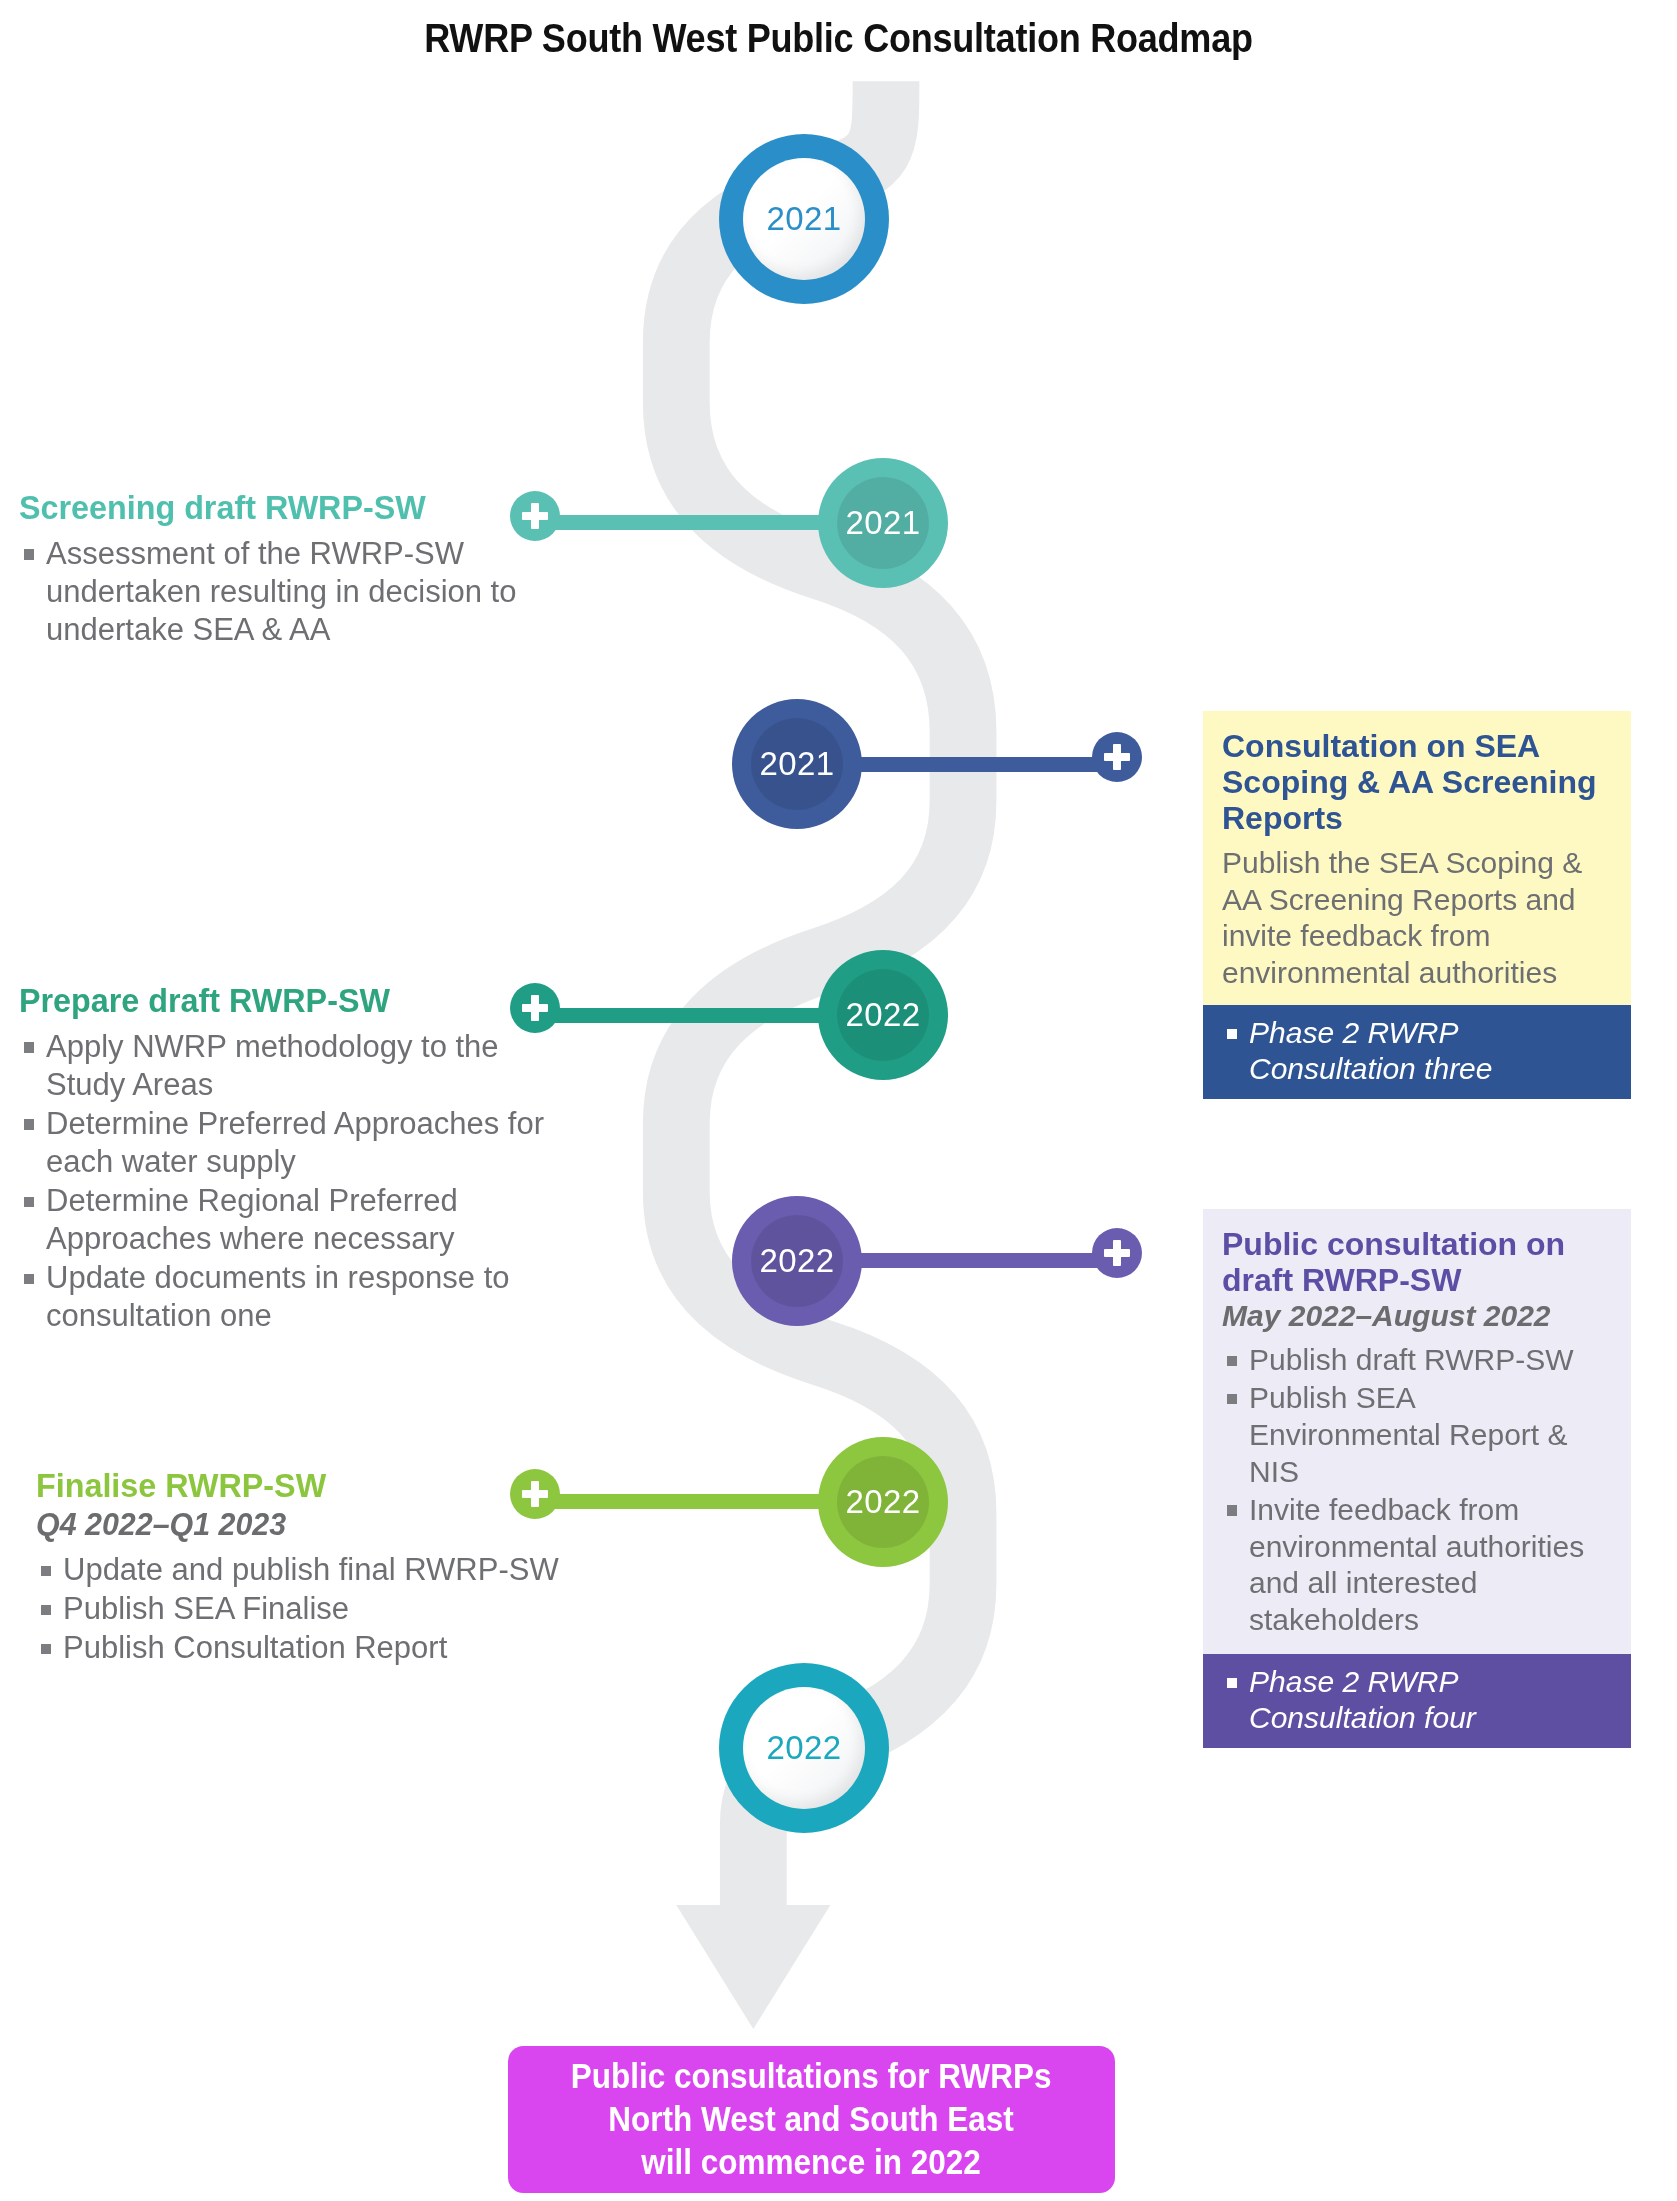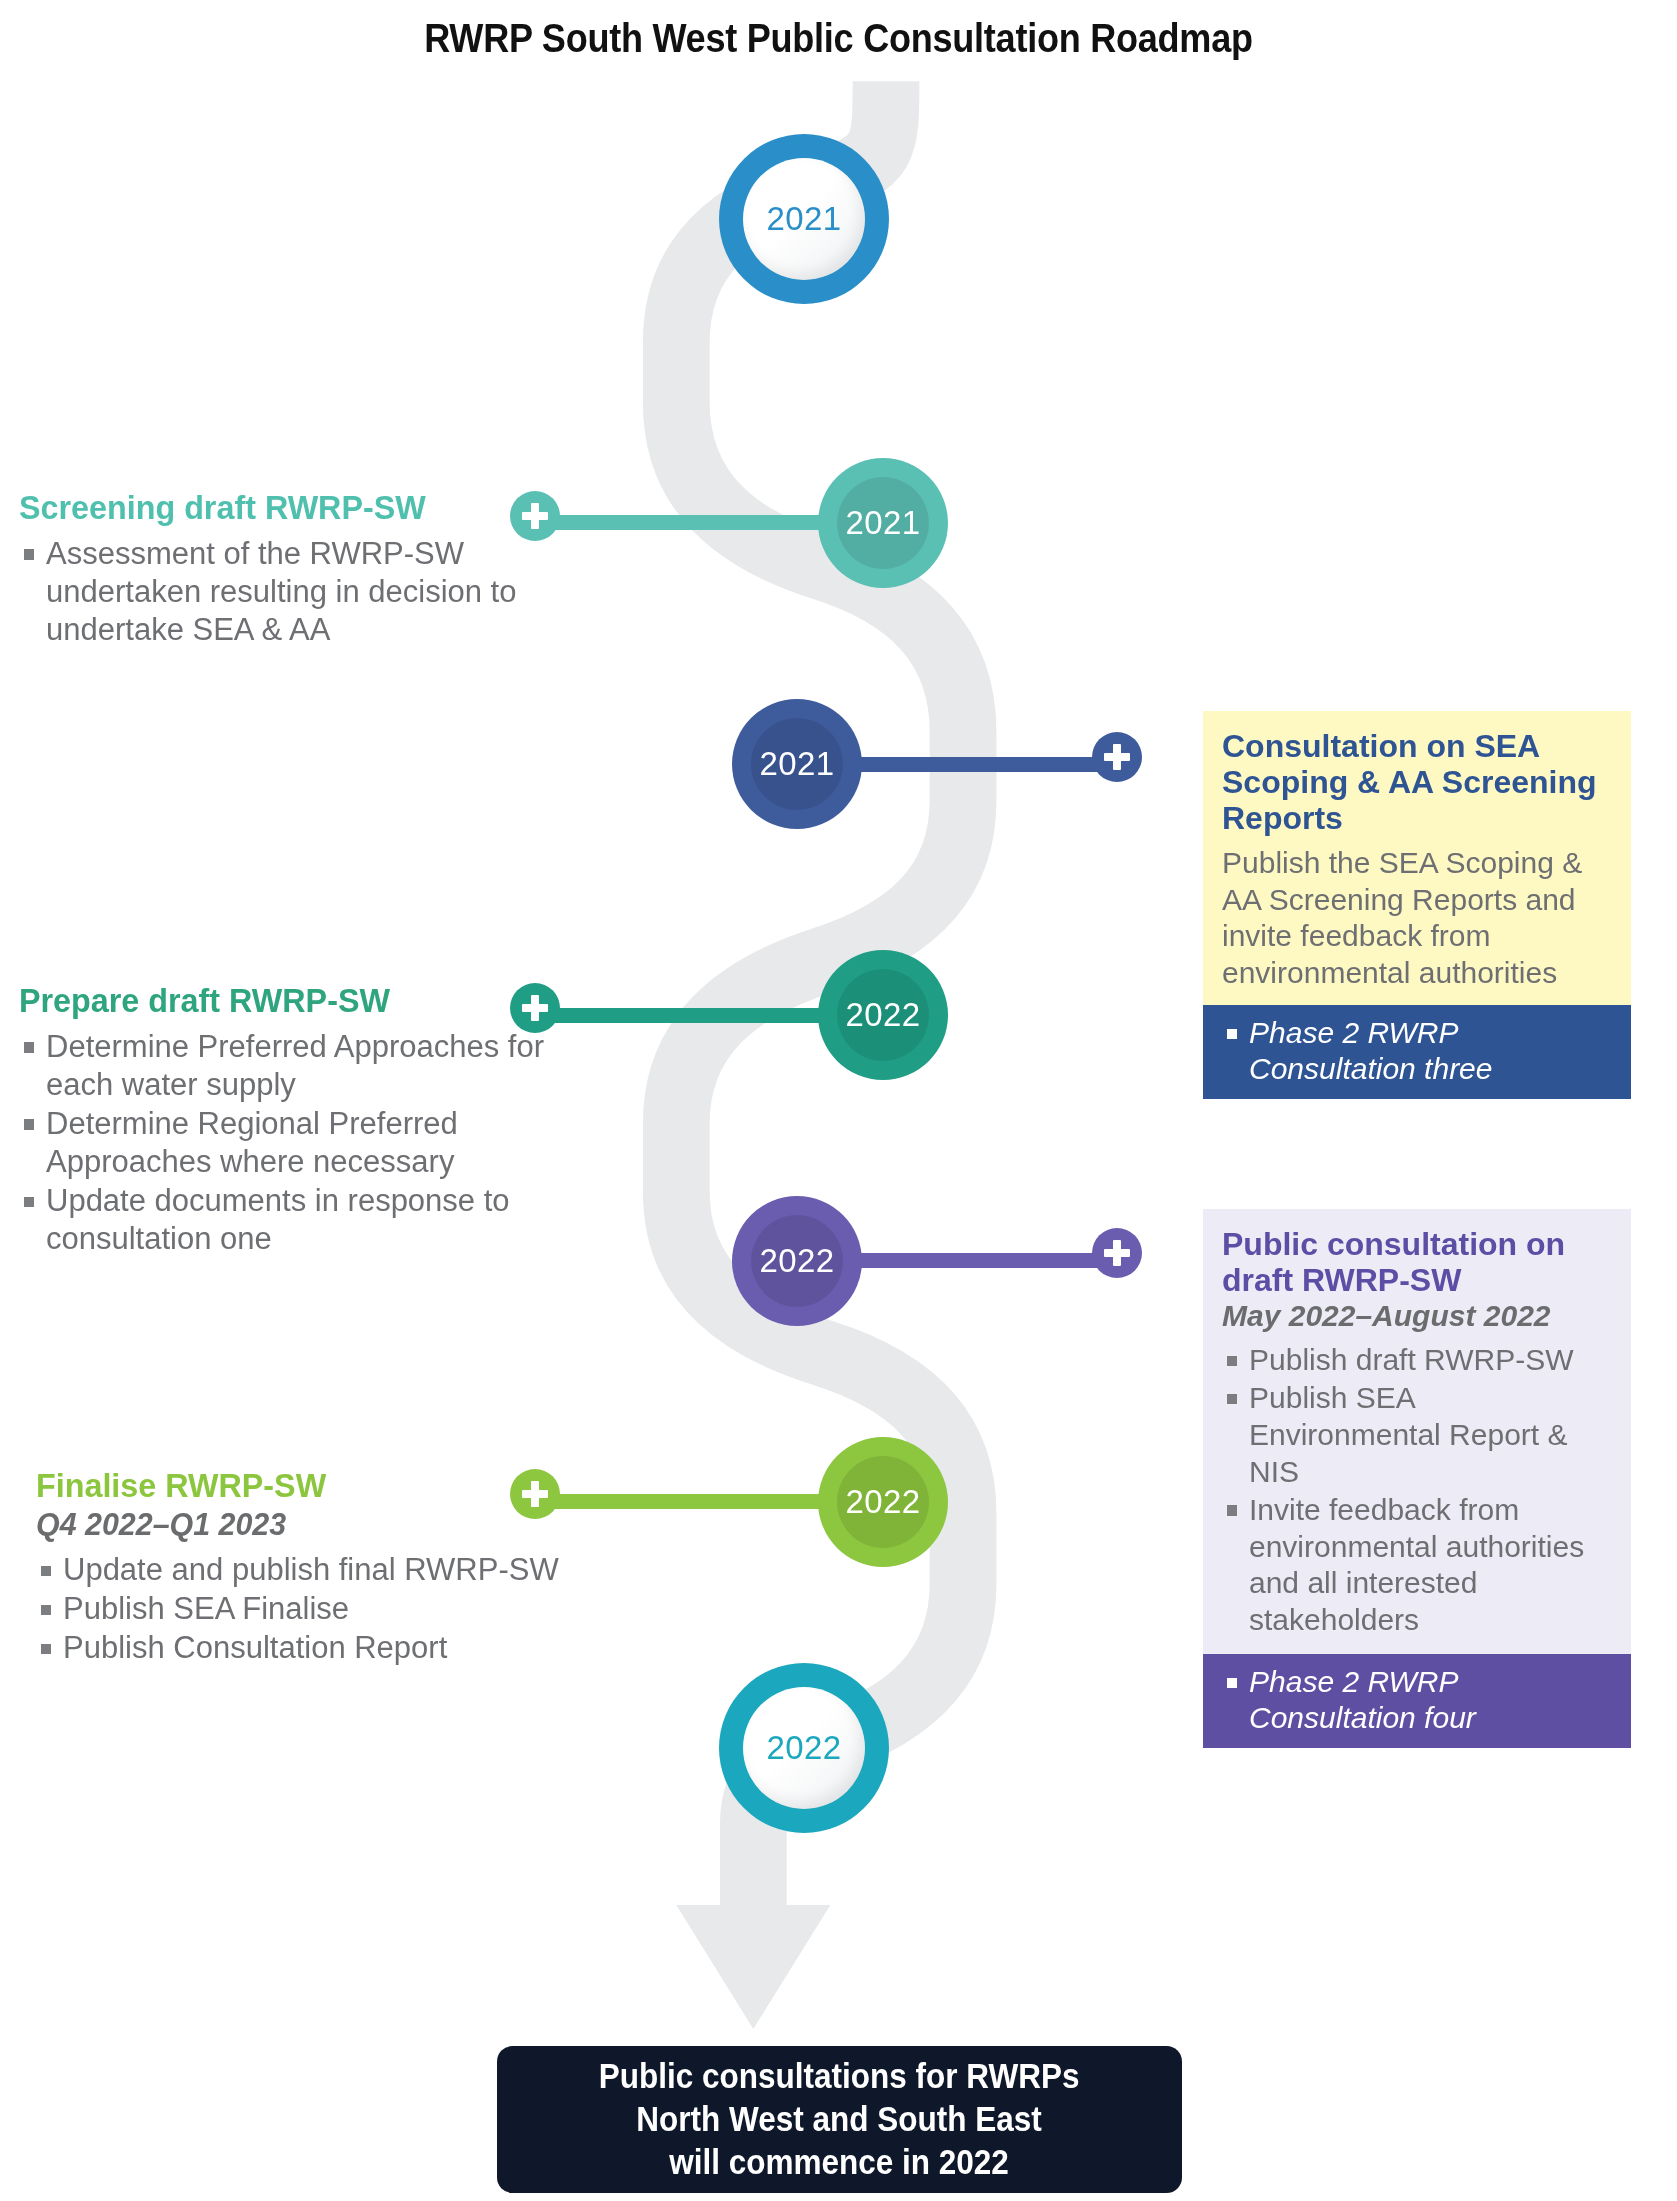--- a/index.html
+++ b/index.html
@@ -287,20 +287,21 @@
   <div class="lblock" style="left:19px; top:488px; width:514px;">
     <div class="lhead" style="color:#4FBFAE;">Screening draft RWRP-SW</div>
     <ul class="blist">
       <li>Assessment of the RWRP-SW undertaken resulting in decision to undertake SEA &amp; AA</li>
     </ul>
   </div>
 
   <div class="lblock" style="left:19px; top:981px; width:565px;">
     <div class="lhead" style="color:#2EA47F;">Prepare draft RWRP-SW</div>
     <ul class="blist">
+      <li>Apply NWRP methodology to the Study Areas</li>
       <li>Determine Preferred Approaches for each water supply</li>
       <li>Determine Regional Preferred Approaches where necessary</li>
       <li>Update documents in response to consultation one</li>
     </ul>
   </div>
 
   <div class="lblock" style="left:36px; top:1466px; width:548px;">
     <div class="lhead" style="color:#8CC63E;">Finalise RWRP-SW</div>
     <div class="lsub">Q4 2022–Q1 2023</div>
     <ul class="blist">
@@ -328,21 +329,21 @@
         <li>Publish draft RWRP-SW</li>
         <li>Publish SEA Environmental Report &amp; NIS</li>
         <li>Invite feedback from environmental authorities and all interested stakeholders</li>
       </ul>
     </div>
     <div class="foot" style="background:#5E4FA2;">
       <div class="fitem">Phase 2 RWRP Consultation four</div>
     </div>
   </div>
 
-  <div class="callout" style="left:497px; top:2046px; width:685px; height:147px; background:#0f172a;">
+  <div class="callout" style="left:508px; top:2046px; width:607px; height:147px; background:#d946ef;">
     <div class="ctext">
       <div>Public consultations for RWRPs</div>
       <div>North West and South East</div>
       <div>will commence in 2022</div>
     </div>
   </div>
 
 </div>
 
 

